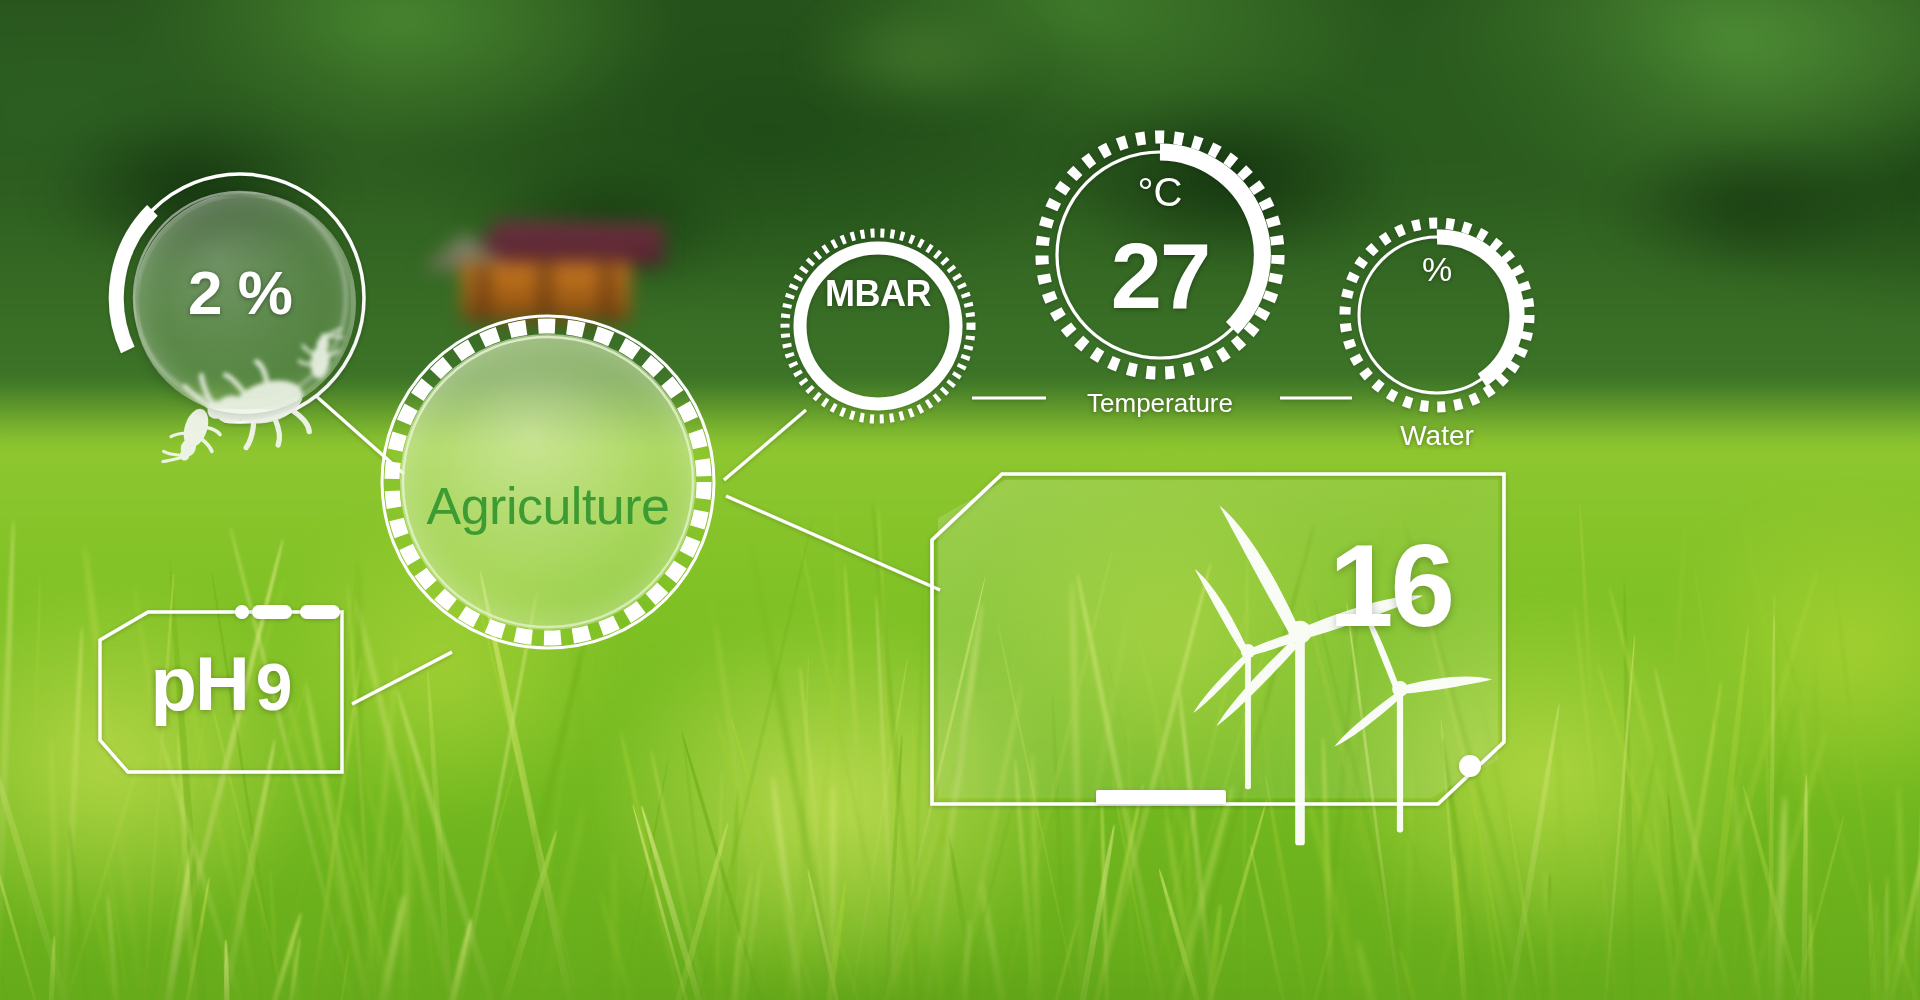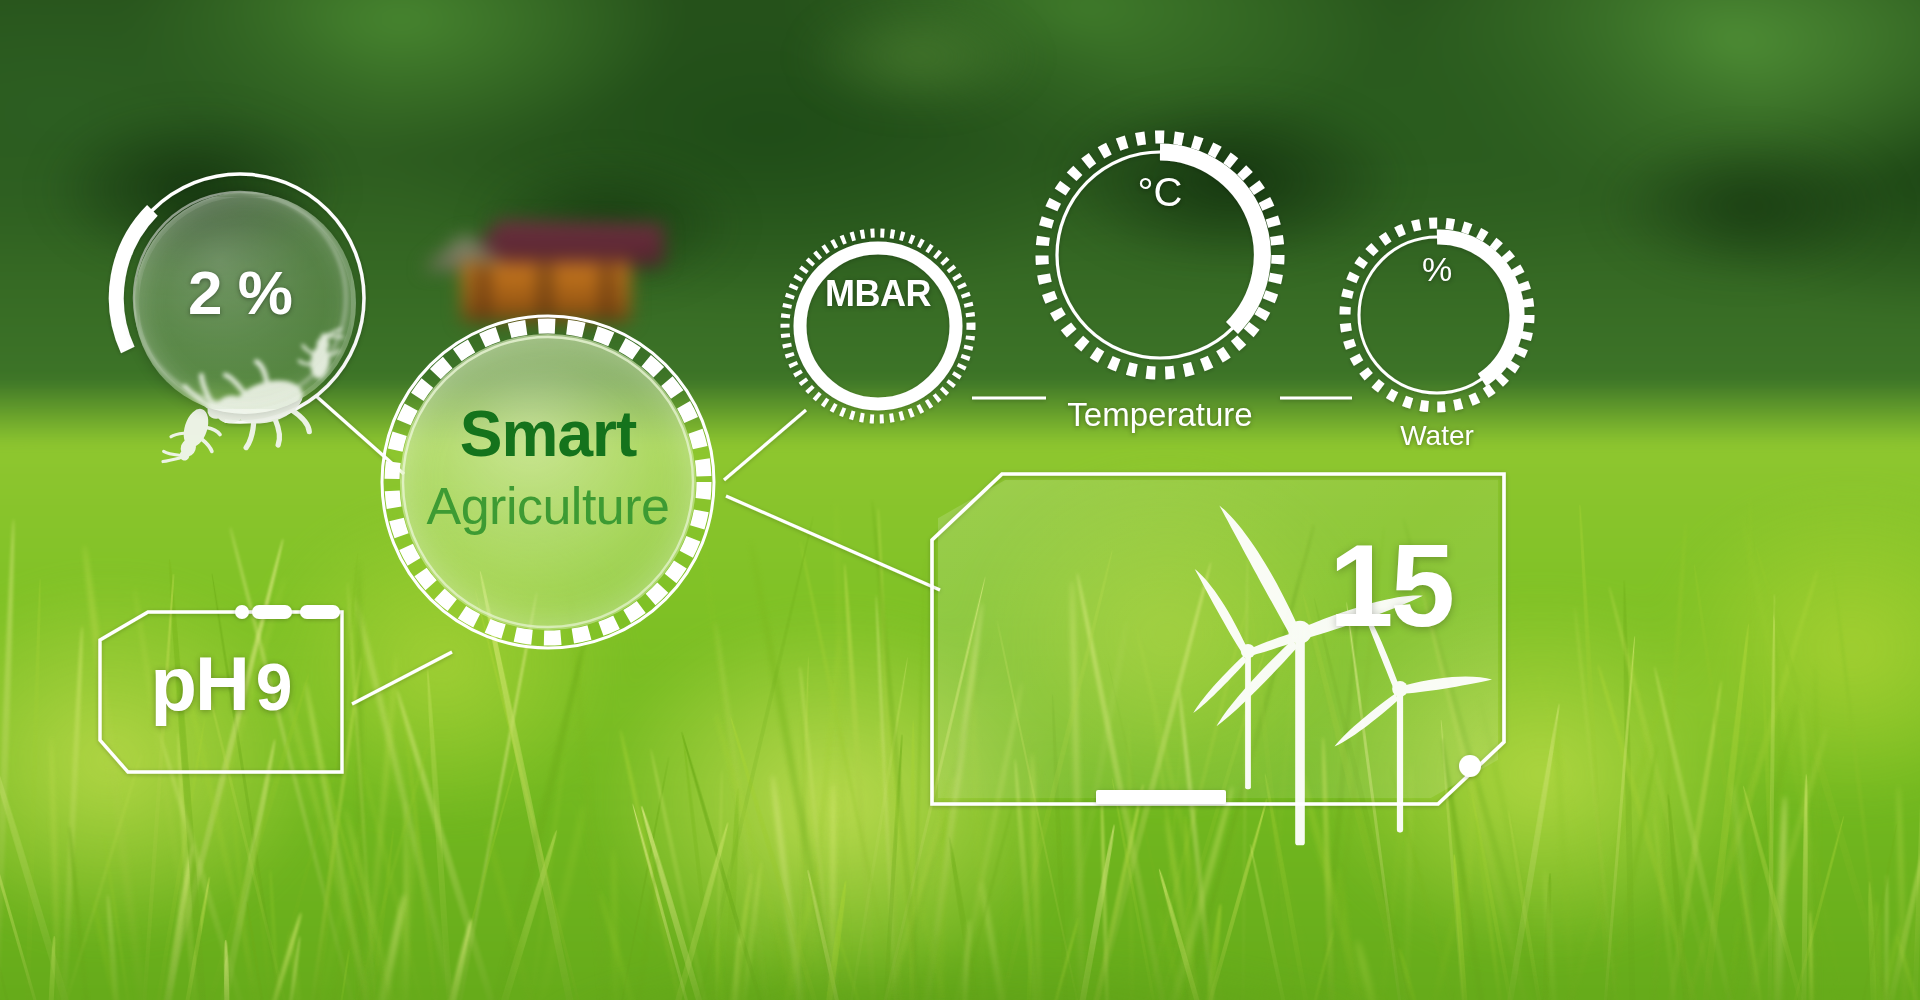--- a/index.html
+++ b/index.html
@@ -143,21 +143,21 @@
 
   
   #mbar-gauge{left:780px;top:228px;width:196px;height:196px;}
   #mbar-gauge .l1{top:48px;font-size:36px;font-weight:bold;letter-spacing:-.5px;}
   #mbar-gauge .l2{top:100px;font-size:44px;font-weight:bold;letter-spacing:-1px;}
 
   
   #temp-gauge{left:1025px;top:120px;width:270px;height:270px;}
   #temp-gauge .unit{top:52px;font-size:40px;font-weight:normal;}
   #temp-gauge .num{top:110px;font-size:92px;font-weight:bold;letter-spacing:-2px;}
-  #temp-gauge .cap{top:278px;font-size:33px;font-weight:normal;}
+  #temp-gauge .cap{top:270px;font-size:26px;font-weight:normal;}
 
   
   #water-gauge{left:1338px;top:216px;width:198px;height:198px;}
   #water-gauge .unit{top:36px;font-size:34px;font-weight:normal;}
   #water-gauge .num{top:78px;font-size:72px;font-weight:bold;letter-spacing:-2px;}
   #water-gauge .cap{top:206px;font-size:28px;font-weight:normal;}
 
   
   #ph-panel{position:absolute;left:100px;top:612px;width:242px;height:160px;}
   #ph-panel .val{
@@ -609,43 +609,43 @@
       </g>
     </svg>
 
     <div class="gauge" id="pest-gauge">
       <div class="glass"></div>
       <div class="num pct">2 %</div>
     </div>
 
     <div class="gauge" id="center-logo">
       <div class="disc"></div>
-      <div class="t1">Smart</div>
       <div class="t2">Agriculture</div>
     </div>
 
     <div class="gauge" id="mbar-gauge">
       <div class="unit l1">MBAR</div>
     </div>
 
     <div class="gauge" id="temp-gauge">
       <div class="unit">°C</div>
+      <div class="num">27</div>
       <div class="cap">Temperature</div>
     </div>
 
     <div class="gauge" id="water-gauge">
       <div class="unit">%</div>
       <div class="cap">Water</div>
     </div>
 
     <div id="ph-panel">
       <div class="val">
         <span class="lbl">pH</span><span class="n">9</span>
       </div>
     </div>
 
     <div id="wind-panel">
       <div class="tint"></div>
-      <div class="wnum">15</div>
+      <div class="wnum">16</div>
     </div>
 
   </div>
 </div>
 
 </body></html>

